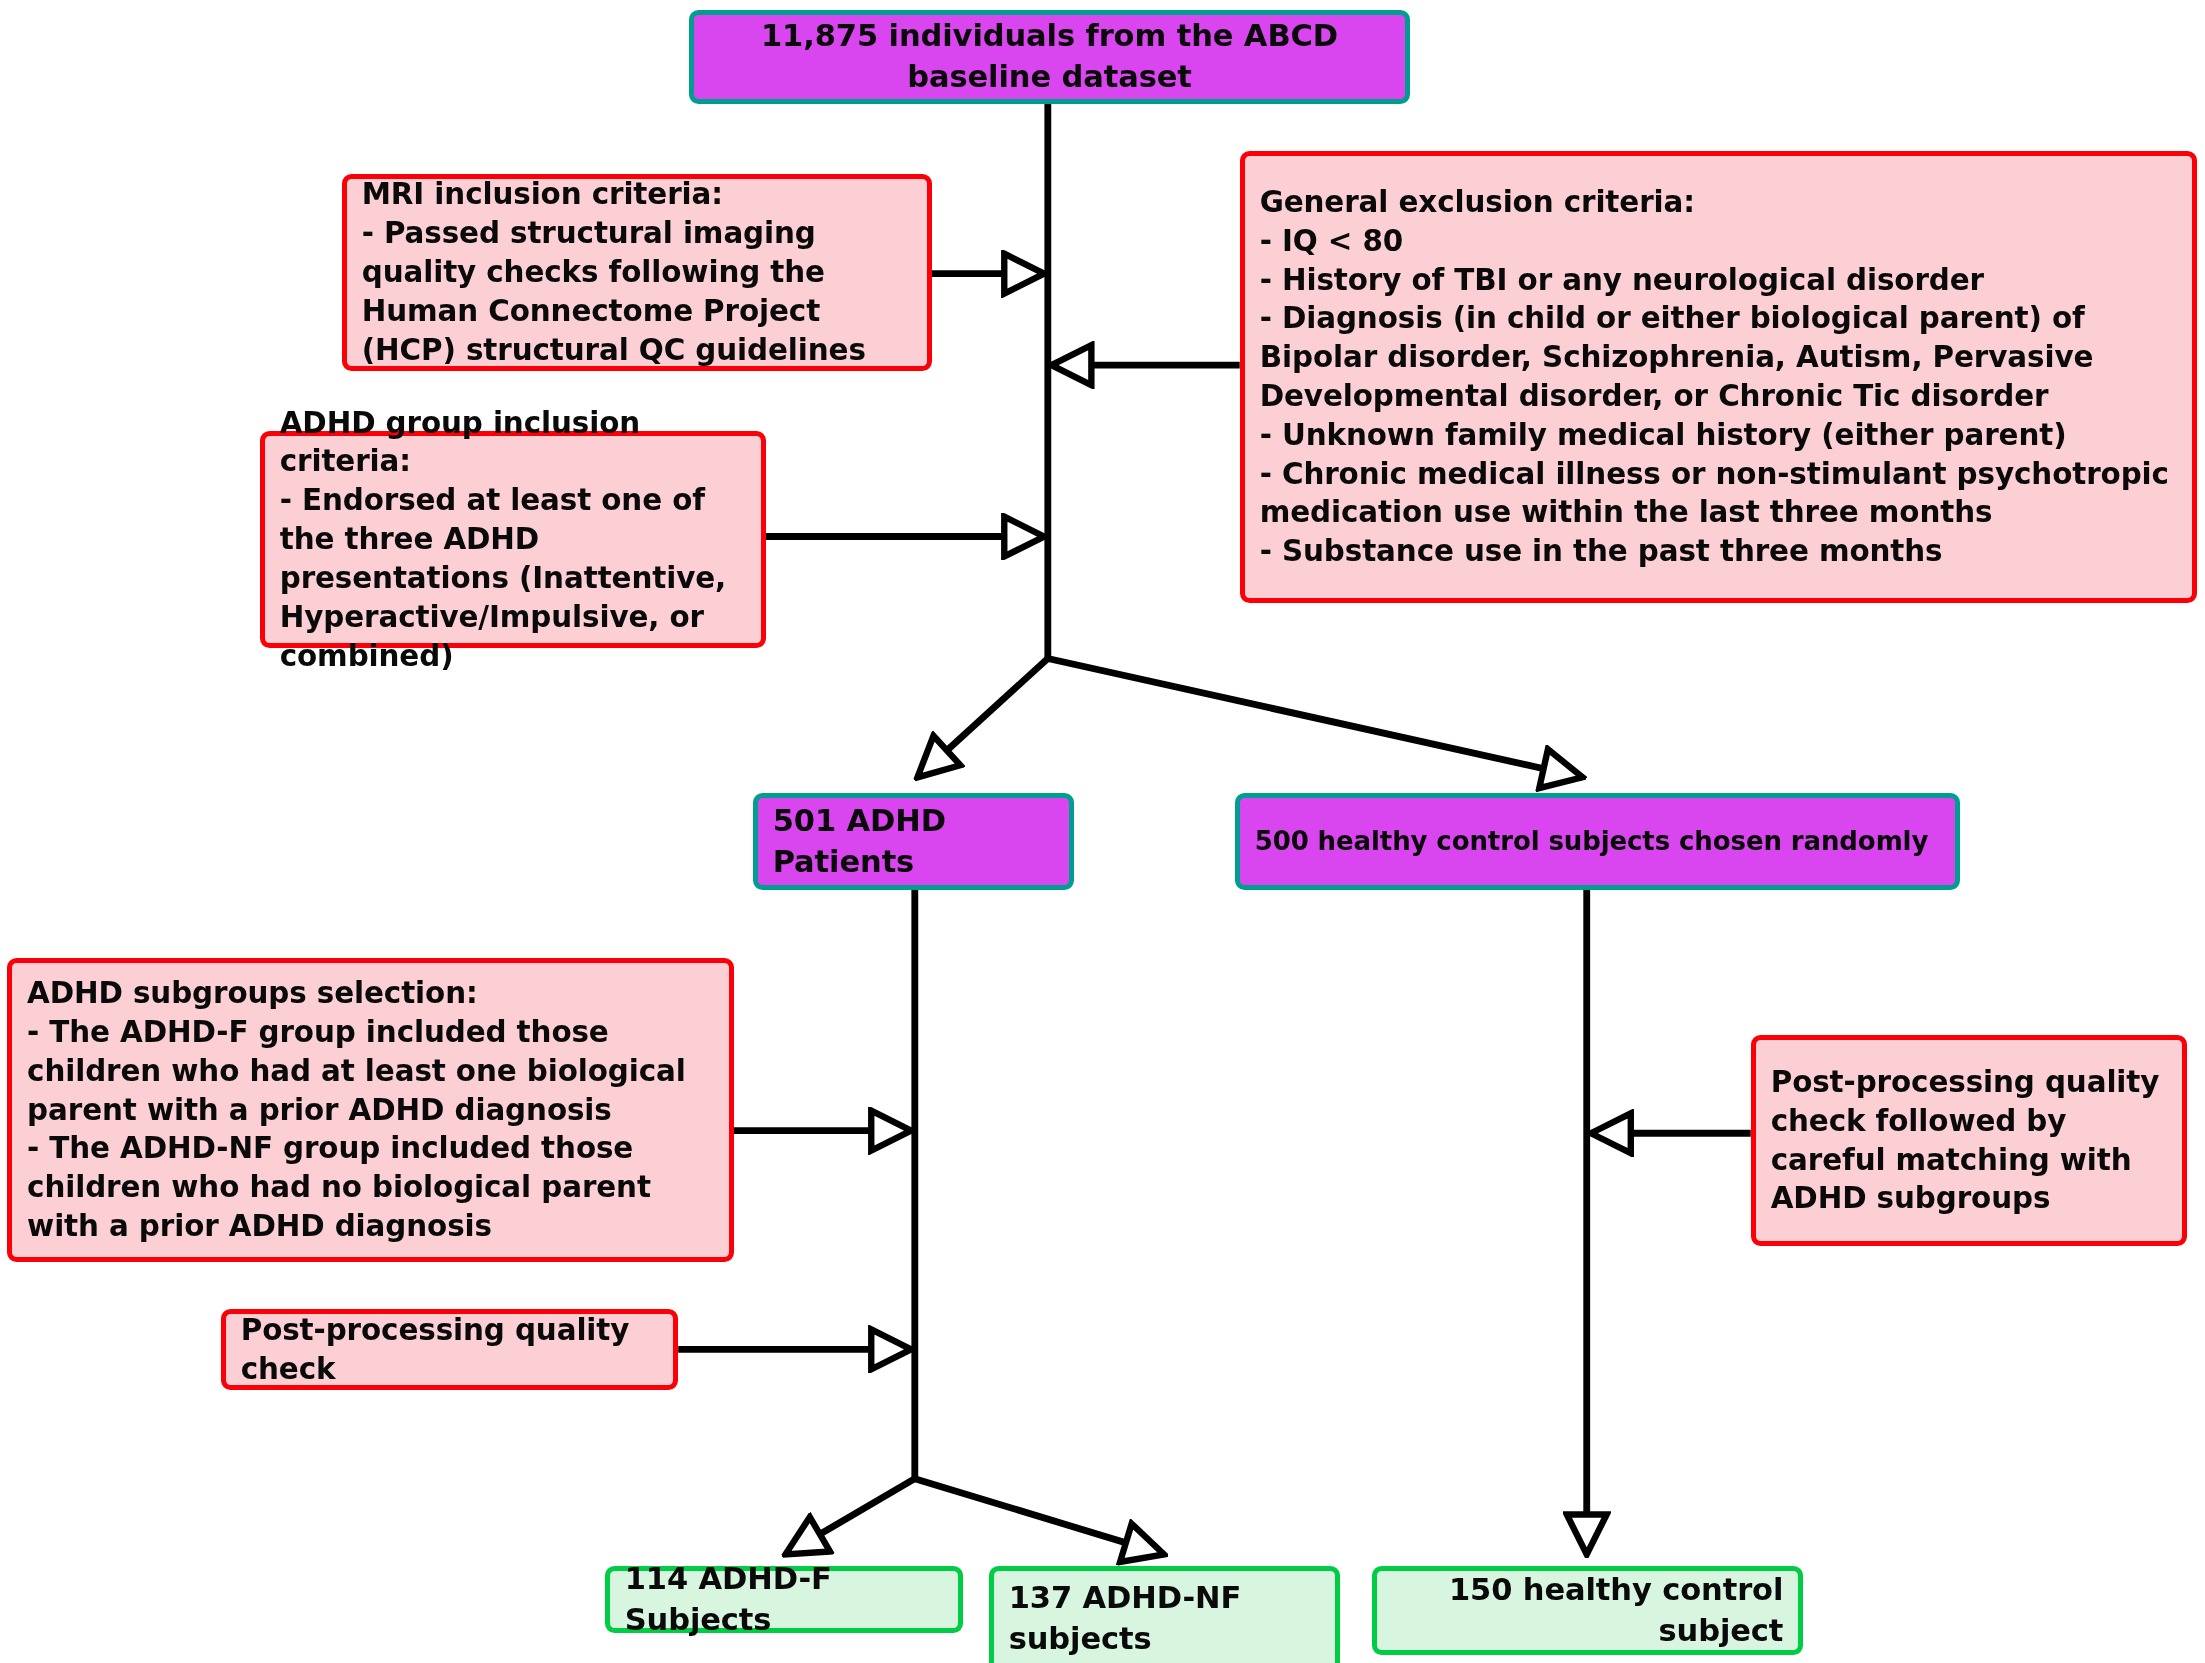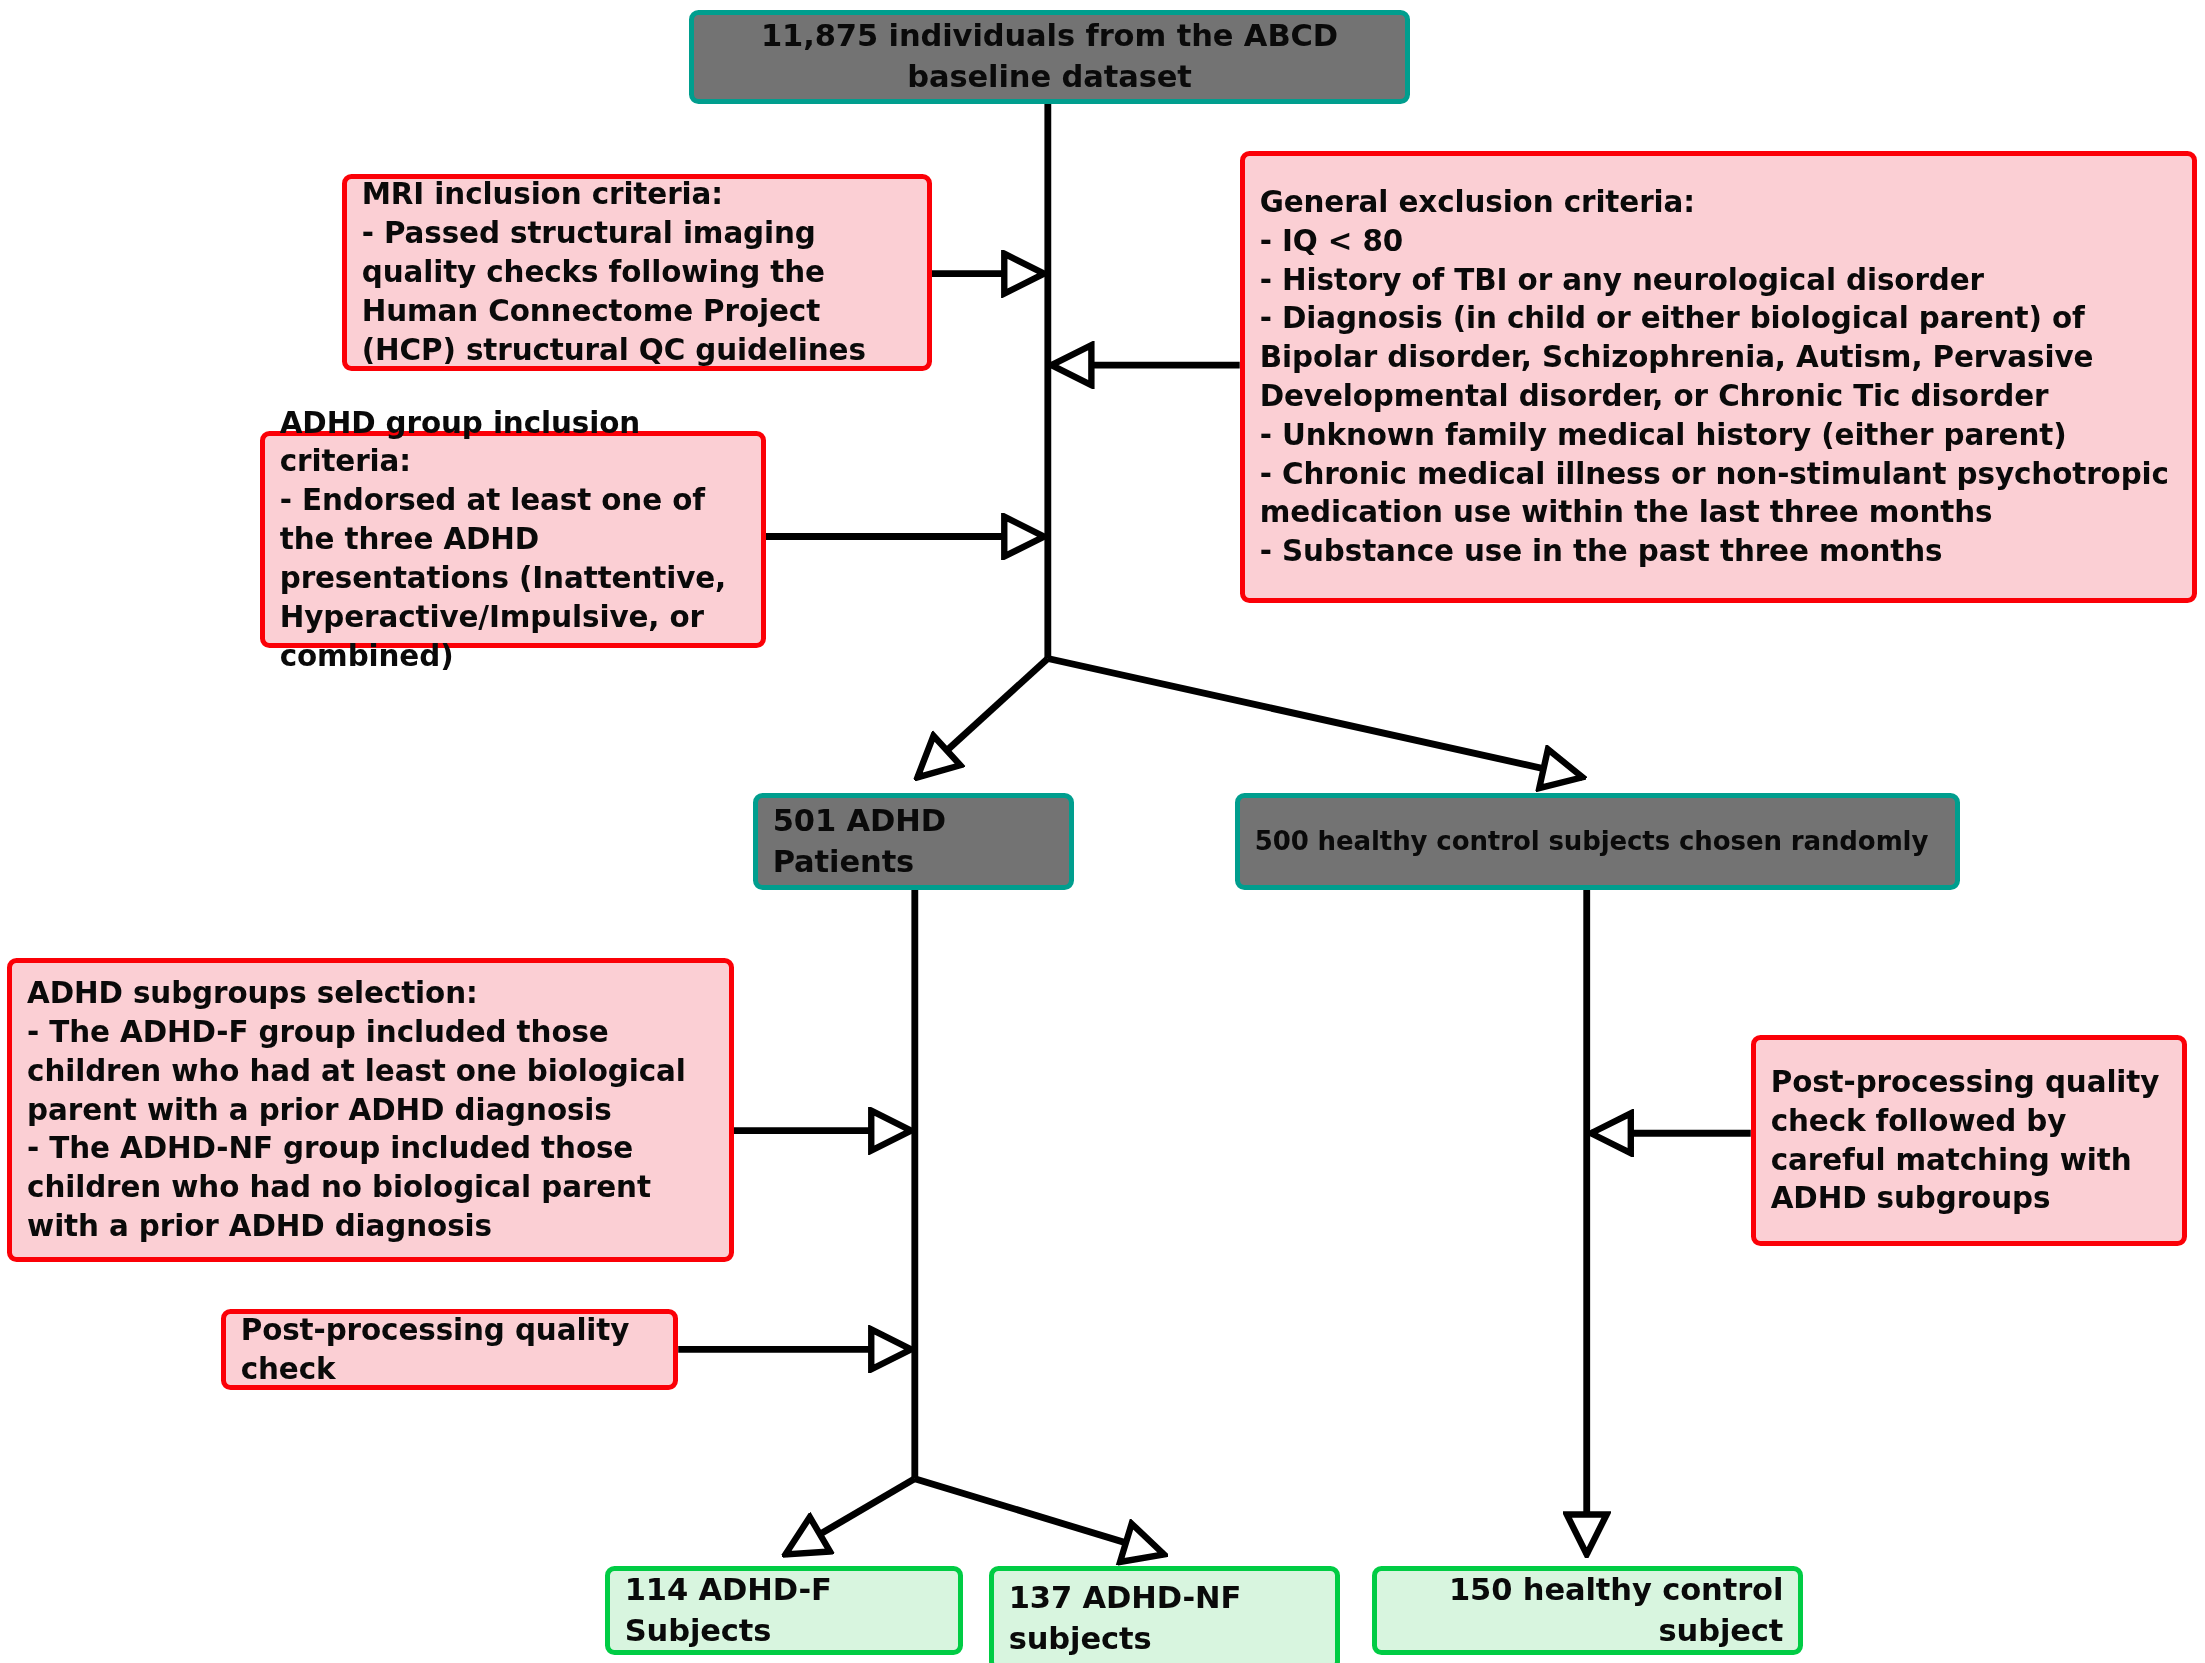--- a/index.html
+++ b/index.html
@@ -29,21 +29,21 @@
     align-items: center;
     border-radius: 9.5px;
     padding: 11.6px 14.7px;
     font-weight: bold;
     color: #0a0a0a;
     line-height: 1.32;
     letter-spacing: -0.1px;
     white-space: pre-line;
   }
   .node.teal {
-    background: #737373;
+    background: #d946ef;
     border: 5.3px solid #009E8E;
   }
   .node.pink {
     background: #FBCFD4;
     border: 5.3px solid #FB0007;
   }
   .node.green {
     background: #D8F5DF;
     border: 5.3px solid #00CC44;
   }
@@ -53,21 +53,21 @@
   
   #n-total      { left:689px; top:9.5px;   width:721px; height:94px; font-size:30.5px; }
   #n-mri        { left:342px;  top:174px;  width:590px; height:197px; font-size:29.4px; }
   #n-exclusion  { left:1240px; top:151px;  width:957px; height:452px; font-size:29.4px; }
   #n-adhdinc    { left:220px;  top:431px;  width:506px;  height:217px; font-size:29.4px;margin-left:40px; }
   #n-adhdpat    { left:753px; top:793px; width:321px;  height:97px; font-size:30.5px; }
   #n-hc         { left:1235px; top:793px; width:725px; height:97px; font-size:26px; }
   #n-subgroups  { left:7.4px;   top:958px; width:727px; height:304px; font-size:29.4px; }
   #n-ppqc-right { left:1751px; top:1035px; width:436px;  height:211px; font-size:29.4px; }
   #n-ppqc-left  { left:221px;  top:1309px; width:457px;  height:81px; font-size:29.4px; }
-  #n-adhdf      { left:605px; top:1566px; width:358px;  height:89px; font-size:30.5px; }
+  #n-adhdf      { left:605px; top:1566px; width:358px;  height:67px; font-size:30.5px; }
   #n-adhdnf     { left:989px; top:1566px; width:351px;  height:105px; font-size:30.5px; }
   #n-hcfinal    { left:1372px; top:1566px; width:431px;  height:89px; font-size:30.5px;text-align:right; }
 </style>
 </head>
 <body>
 
 <div id="page">
 
   <svg id="edges" viewBox="0 0 4194 3164" width="2205" height="1664" xmlns="http://www.w3.org/2000/svg">
     <defs>

